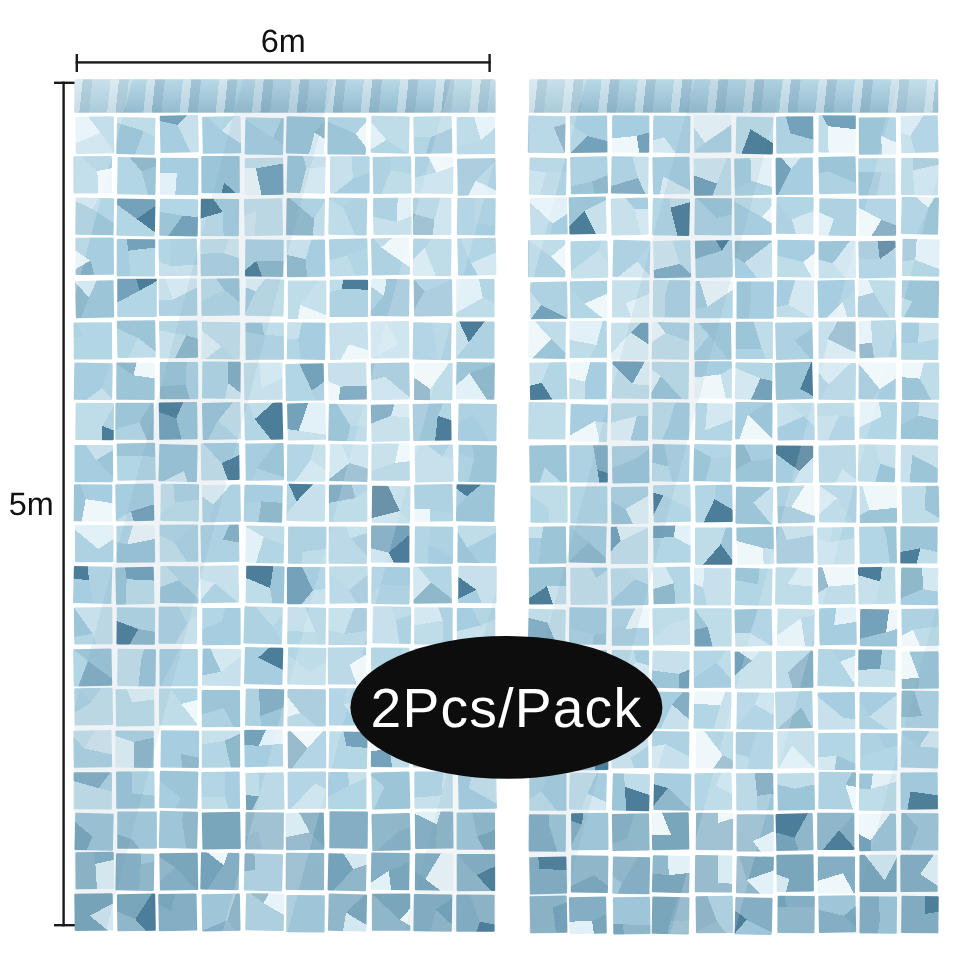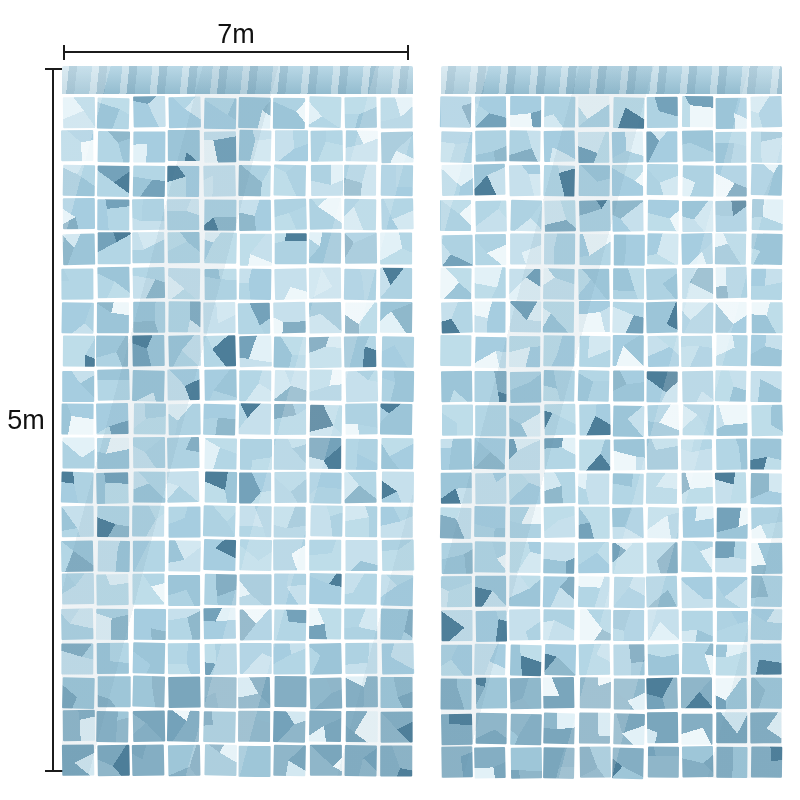--- a/index.html
+++ b/index.html
@@ -138,21 +138,21 @@
     letter-spacing: 1px;
     line-height: 1;
   }
 </style>
 </head>
 <body>
 
 <div class="stage">
 
   <div class="dim-width"></div>
-  <div class="width-label">7m</div>
+  <div class="width-label">6m</div>
 
   <div class="dim-height"></div>
   <div class="height-label">5m</div>
 
   <div class="curtain curtain-left">
     <div class="foil-header" style="background-color: rgb(147, 188, 207); background-image: repeating-linear-gradient(96deg, rgba(255, 255, 255, 0.35) 0px, rgba(255, 255, 255, 0.35) 7px, rgba(110, 150, 172, 0.28) 7px, rgba(110, 150, 172, 0.28) 15px, rgba(255, 255, 255, 0) 15px, rgba(255, 255, 255, 0) 30px), linear-gradient(rgb(185, 216, 230) 0%, rgb(147, 188, 207) 100%);"></div>
     <div class="curtain-grid" style="grid-template-columns: repeat(10, 1fr); grid-template-rows: repeat(20, 1fr);">
         <div class="cell" style="background: conic-gradient(from 58deg at 65% 44%, rgb(179, 214, 229) 0deg, rgb(179, 214, 229) 88deg, rgb(198, 224, 236) 88deg, rgb(198, 224, 236) 190deg, rgb(226, 241, 247) 190deg, rgb(226, 241, 247) 265deg, rgb(179, 214, 229) 265deg, rgb(179, 214, 229) 360deg); transform: translate(1px, 0.1px) rotate(-0.7deg);"></div>
         <div class="cell" style="background: conic-gradient(from 354deg at 70% 36%, rgb(190, 221, 233) 0deg, rgb(190, 221, 233) 124deg, rgb(179, 214, 229) 124deg, rgb(179, 214, 229) 205deg, rgb(156, 197, 216) 205deg, rgb(156, 197, 216) 292deg, rgb(190, 221, 233) 292deg, rgb(190, 221, 233) 360deg); transform: translate(0.2px, 0.8px) rotate(1.4deg);"></div>
         <div class="cell" style="background: conic-gradient(from 159deg at 46% 25%, rgb(166, 205, 224) 0deg, rgb(166, 205, 224) 124deg, rgb(116, 162, 186) 124deg, rgb(116, 162, 186) 249deg, rgb(198, 224, 236) 249deg, rgb(198, 224, 236) 357deg, rgb(166, 205, 224) 357deg, rgb(166, 205, 224) 360deg); transform: translate(0.4px, -0.8px) rotate(-1.2deg);"></div>
@@ -557,14 +557,17 @@
         <div class="cell" style="background: conic-gradient(from 47deg at 57% 69%, rgb(158, 198, 216) 0deg, rgb(158, 198, 216) 96deg, rgb(132, 174, 195) 96deg, rgb(132, 174, 195) 197deg, rgb(122, 166, 188) 197deg, rgb(122, 166, 188) 293deg, rgb(158, 198, 216) 293deg, rgb(158, 198, 216) 360deg); transform: translate(0.8px, -0.4px) rotate(-0.8deg);"></div>
         <div class="cell" style="background: conic-gradient(from 12deg at 32% 60%, rgb(132, 174, 195) 0deg, rgb(132, 174, 195) 104deg, rgb(158, 198, 216) 104deg, rgb(158, 198, 216) 208deg, rgb(77, 126, 153) 208deg, rgb(77, 126, 153) 295deg, rgb(132, 174, 195) 295deg, rgb(132, 174, 195) 360deg); transform: translate(-0.5px, 0.9px) rotate(1.2deg);"></div>
         <div class="cell" style="background: conic-gradient(from 161deg at 25% 29%, rgb(143, 182, 201) 0deg, rgb(143, 182, 201) 105deg, rgb(116, 162, 186) 105deg, rgb(116, 162, 186) 186deg, rgb(132, 174, 195) 186deg, rgb(132, 174, 195) 289deg, rgb(143, 182, 201) 289deg, rgb(143, 182, 201) 360deg); transform: translate(0.9px, -0.4px) rotate(0.5deg);"></div>
         <div class="cell" style="background: conic-gradient(from 135deg at 68% 55%, rgb(132, 174, 195) 0deg, rgb(132, 174, 195) 149deg, rgb(158, 198, 216) 149deg, rgb(158, 198, 216) 276deg, rgb(122, 166, 188) 276deg, rgb(122, 166, 188) 371deg, rgb(132, 174, 195) 371deg, rgb(132, 174, 195) 360deg); transform: translate(0.2px, -0.8px) rotate(-1deg);"></div>
         <div class="cell" style="background: conic-gradient(from 209deg at 54% 65%, rgb(132, 174, 195) 0deg, rgb(132, 174, 195) 149deg, rgb(158, 198, 216) 149deg, rgb(158, 198, 216) 260deg, rgb(158, 198, 216) 260deg, rgb(158, 198, 216) 339deg, rgb(132, 174, 195) 339deg, rgb(132, 174, 195) 360deg); transform: translate(0.4px, -0.1px) rotate(0.5deg);"></div>
         <div class="cell" style="background: conic-gradient(from 161deg at 65% 48%, rgb(132, 174, 195) 0deg, rgb(132, 174, 195) 111deg, rgb(132, 174, 195) 111deg, rgb(132, 174, 195) 195deg, rgb(77, 126, 153) 195deg, rgb(77, 126, 153) 279deg, rgb(132, 174, 195) 279deg, rgb(132, 174, 195) 360deg); transform: translate(0.1px, -0.4px) rotate(0.7deg);"></div>
       </div>
     <div class="sheen"></div>
   </div>
 
+  <div class="pack-badge" style="background: rgb(13, 13, 13); color: rgb(255, 255, 255);">
+    <span>2Pcs/Pack</span>
+  </div>
 
 </div>
 
 </body></html>

